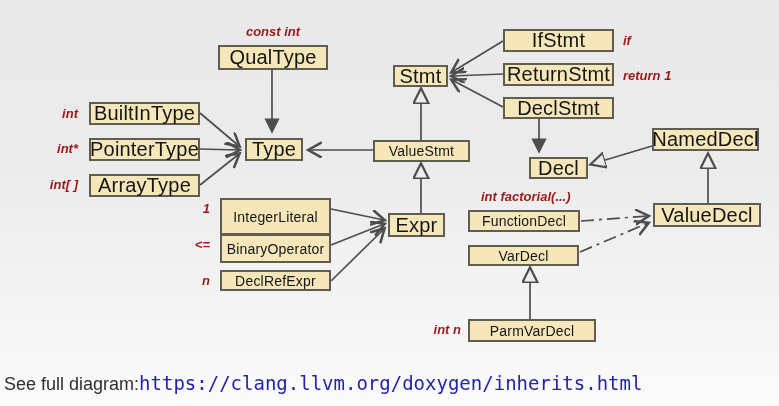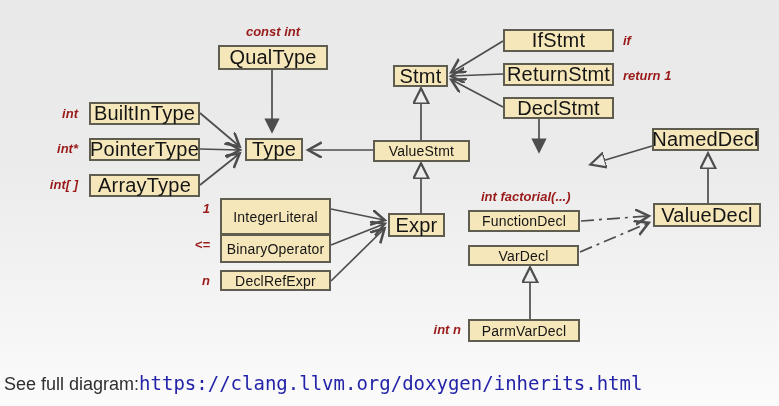--- a/index.html
+++ b/index.html
@@ -73,29 +73,30 @@
   <div class="node" style="left:218px;top:45px;width:110px;height:25px">QualType</div>
   <div class="node" style="left:89px;top:102px;width:111px;height:23px">BuiltInType</div>
   <div class="node" style="left:89px;top:138px;width:111px;height:23px">PointerType</div>
   <div class="node" style="left:89px;top:174px;width:111px;height:23px">ArrayType</div>
   <div class="node" style="left:245px;top:138px;width:58px;height:23px">Type</div>
   <div class="node sm" style="left:373px;top:140px;width:97px;height:22px">ValueStmt</div>
   <div class="node" style="left:393px;top:65px;width:55px;height:22px">Stmt</div>
   <div class="node" style="left:503px;top:29px;width:111px;height:23px">IfStmt</div>
   <div class="node" style="left:503px;top:63px;width:111px;height:23px">ReturnStmt</div>
   <div class="node" style="left:503px;top:97px;width:111px;height:22px">DeclStmt</div>
+  <div class="node" style="left:529px;top:157px;width:59px;height:22px">Decl</div>
   <div class="node" style="left:652px;top:128px;width:107px;height:23px">NamedDecl</div>
   <div class="node" style="left:653px;top:203px;width:108px;height:24px">ValueDecl</div>
   <div class="node sm" style="left:220px;top:198px;width:111px;height:37px">IntegerLiteral</div>
   <div class="node sm" style="left:220px;top:234px;width:111px;height:29px">BinaryOperator</div>
   <div class="node sm" style="left:220px;top:270px;width:111px;height:21px">DeclRefExpr</div>
   <div class="node sm" style="left:468px;top:210px;width:112px;height:22px">FunctionDecl</div>
   <div class="node" style="left:388px;top:213px;width:57px;height:24px">Expr</div>
   <div class="node sm" style="left:468px;top:245px;width:111px;height:21px">VarDecl</div>
-  <div class="node sm" style="left:468px;top:319px;width:112px;height:23px">ParmVarDecl</div>
+  <div class="node sm" style="left:468px;top:319px;width:128px;height:23px">ParmVarDecl</div>
 
   <div class="ann ctr" style="left:233px;top:24px;width:80px">const int</div>
   <div class="ann ra" style="left:40px;top:106px;width:38px">int</div>
   <div class="ann ra" style="left:40px;top:141px;width:38px">int*</div>
   <div class="ann ra" style="left:36px;top:177px;width:42px">int[ ]</div>
   <div class="ann ra" style="left:194px;top:201px;width:16px">1</div>
   <div class="ann ra" style="left:184px;top:237px;width:26px">&lt;=</div>
   <div class="ann ra" style="left:194px;top:273px;width:16px">n</div>
   <div class="ann" style="left:623px;top:33px">if</div>
   <div class="ann" style="left:623px;top:68px">return 1</div>

